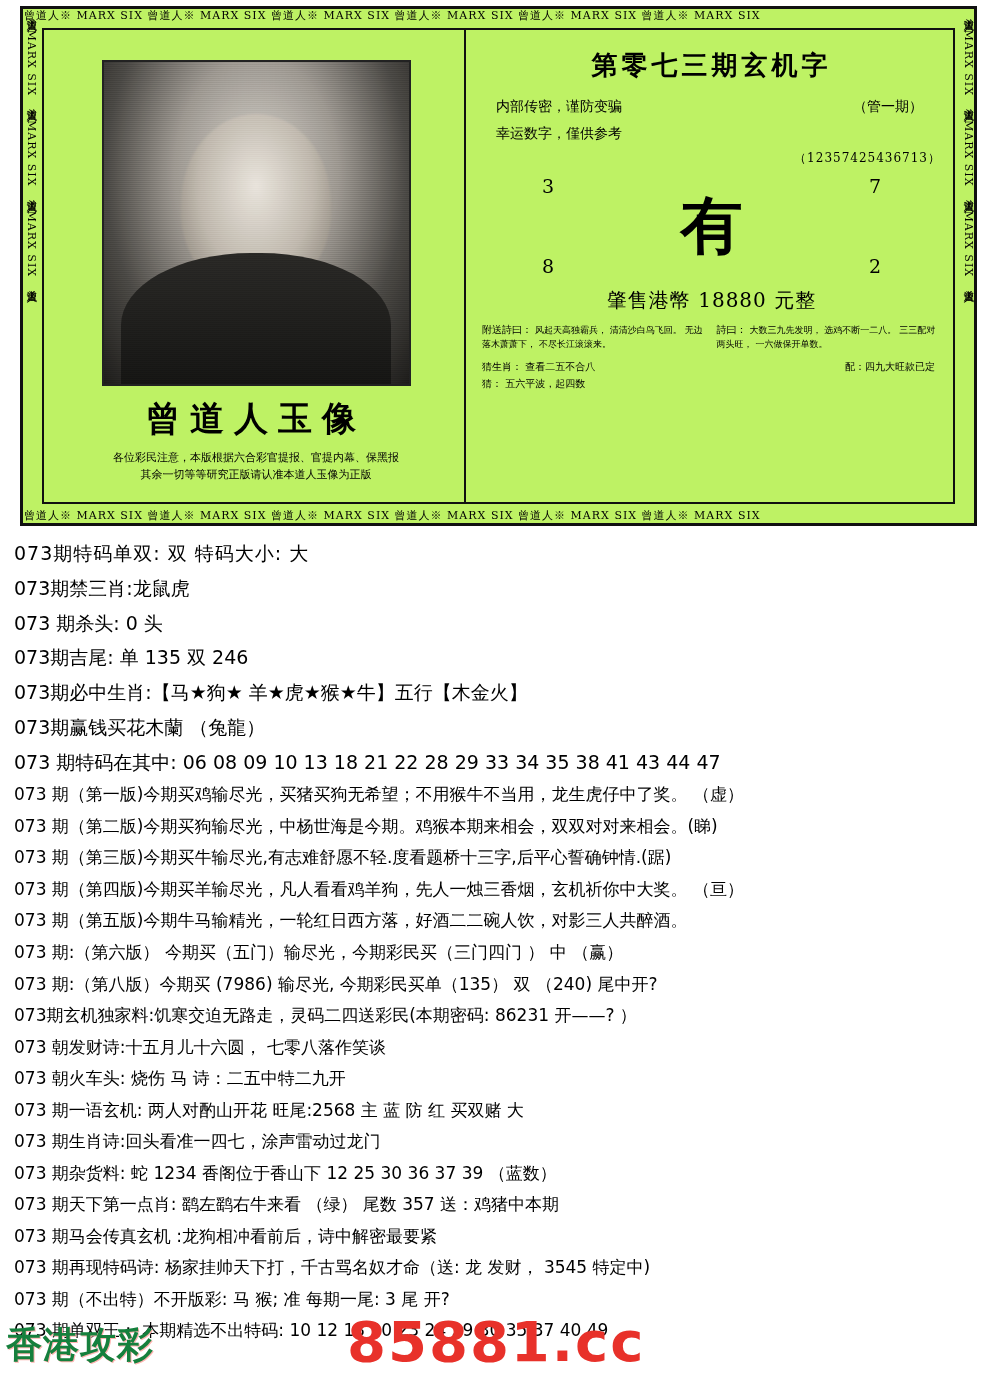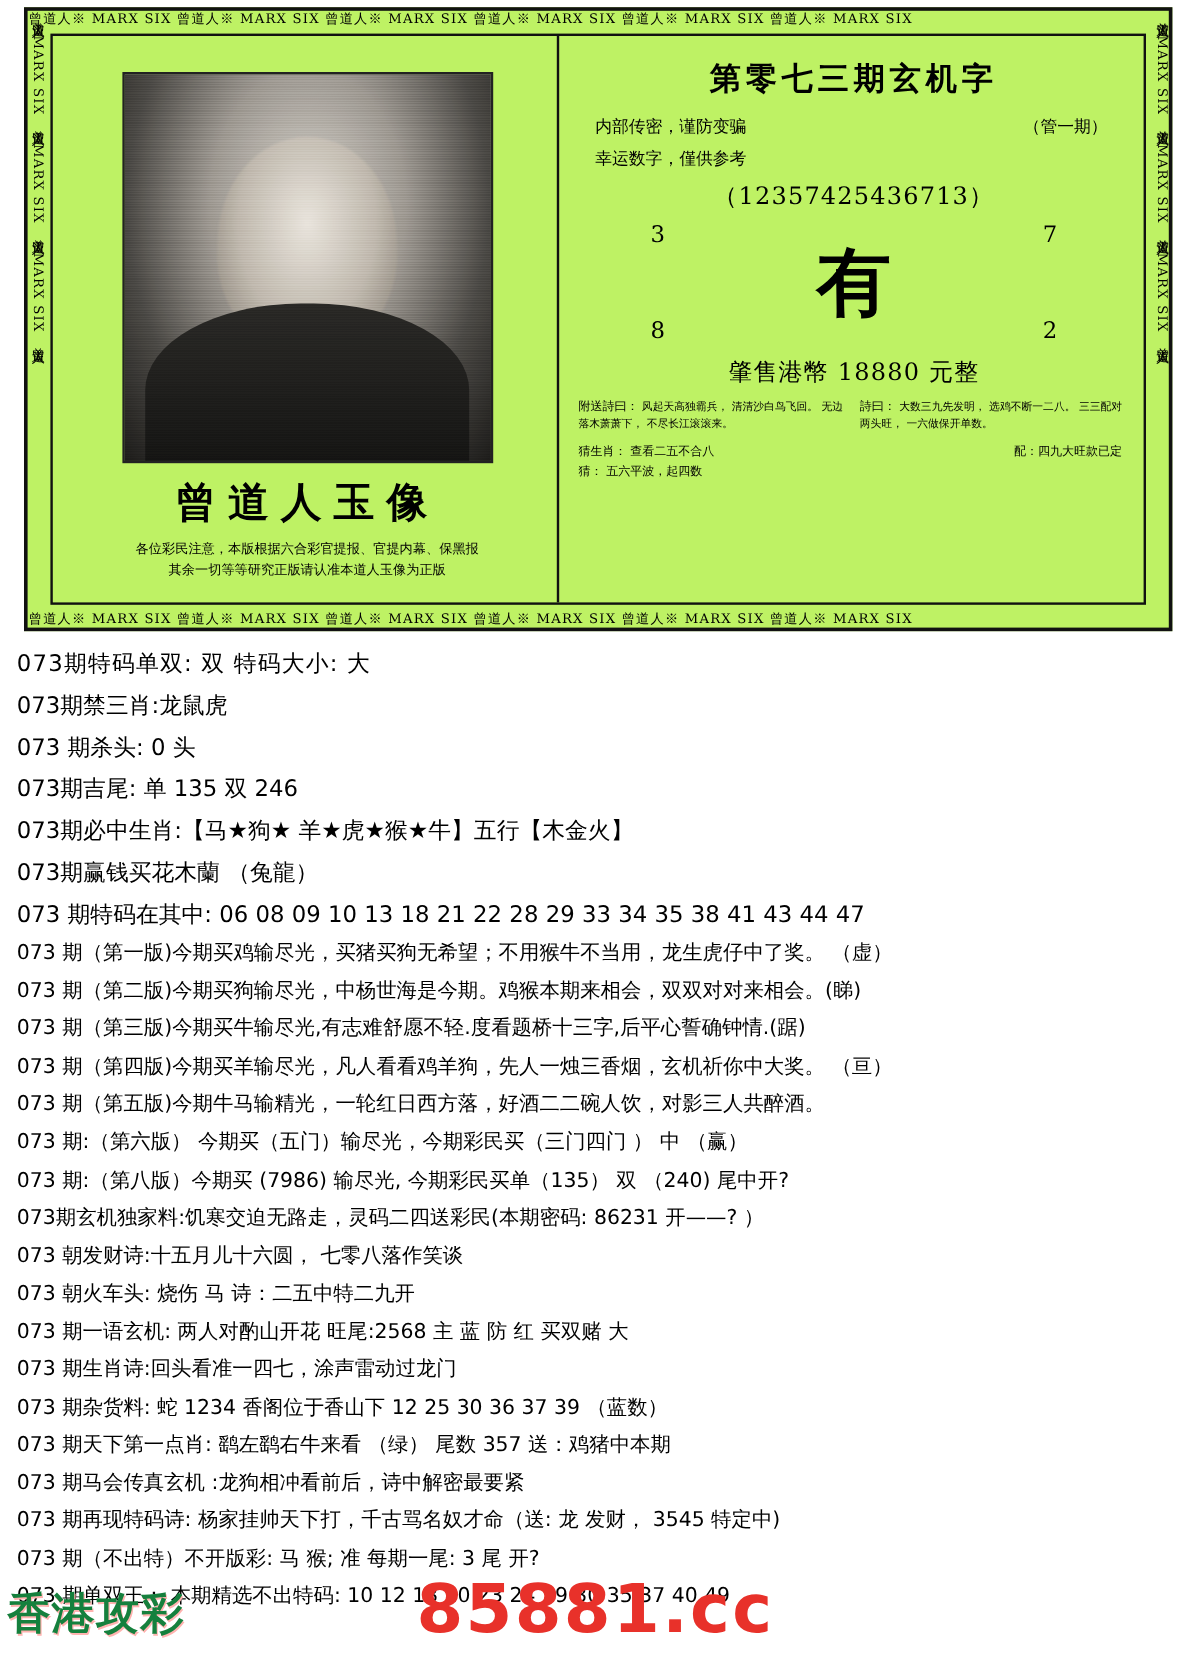--- a/index.html
+++ b/index.html
@@ -116,22 +116,22 @@
     letter-spacing:4px;
     margin:8px 0 10px 0;
   }
   .r-sub{
     font-size:14px;
     line-height:1.9;
     padding-left:14px;
   }
   .r-sub .right-tag{float:right;margin-right:18px;}
   .r-code{
-    text-align:center;
-    font-size:20px;
+    text-align:right;
+    font-size:12px;
     margin:4px 0 4px 0;
     letter-spacing:1px;
   }
   .bigchar-wrap{
     position:relative;
     height:110px;
     margin:2px 0 6px 0;
   }
   .bigchar{
     position:absolute;left:50%;top:50%;

